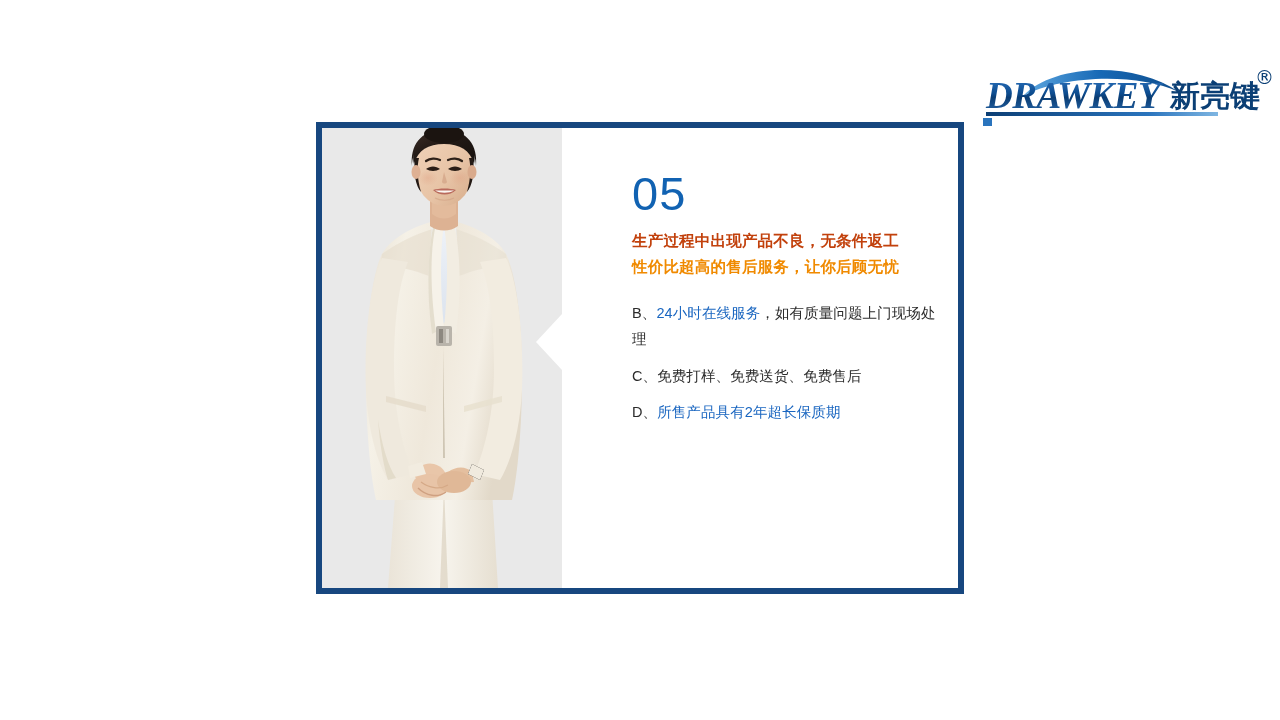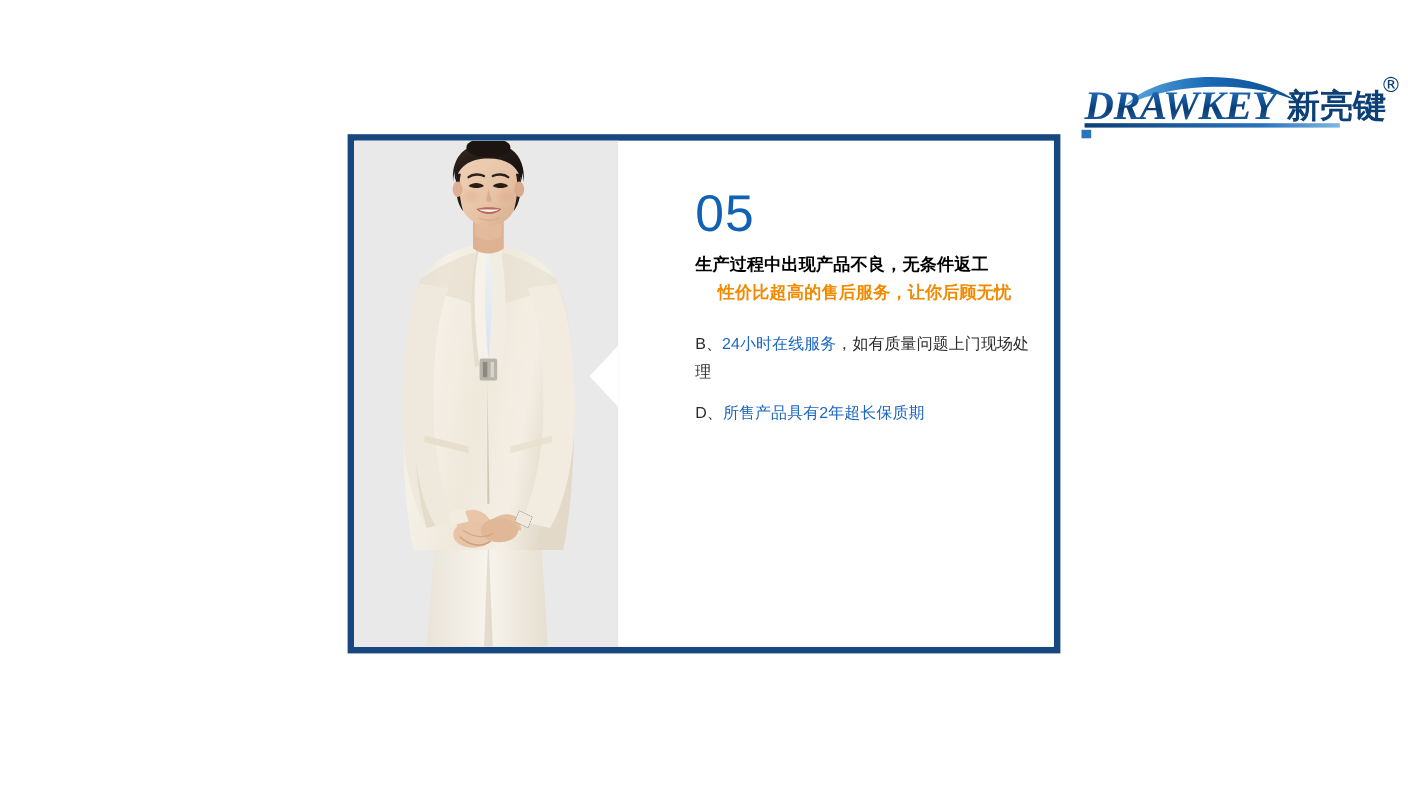--- a/index.html
+++ b/index.html
@@ -84,22 +84,22 @@
     margin: 0 0 13px 0;
   }
 
   .headline {
     font-weight: bold;
     font-size: 15.5px;
     line-height: 1.42;
     letter-spacing: 0.2px;
     margin: 0;
   }
-  #headline-primary { color: #000000; }
-  #headline-secondary { color: #f08a00; margin-top: 4px; text-align: center; }
+  #headline-primary { color: #c2410c; }
+  #headline-secondary { color: #f08a00; margin-top: 4px; }
 
   #detail-list {
     margin: 22px 0 0 0;
     padding: 0;
     list-style: none;
   }
   #detail-list li {
     font-size: 14.5px;
     line-height: 1.82;
     color: #2b2b2b;
@@ -270,19 +270,22 @@
     <div id="text-panel">
       <div id="step-number">05</div>
       <div class="headline" id="headline-primary">生产过程中出现产品不良，无条件返工</div>
       <div class="headline" id="headline-secondary">性价比超高的售后服务，让你后顾无忧</div>
 
       <ul id="detail-list">
         <li>
           <span>B、</span><span class="hl-blue">24小时在线服务</span><span>，如有质量问题上门现场处理</span>
         </li>
         <li>
+          <span>C、</span><span>免费打样、免费送货、免费售后</span>
+        </li>
+        <li>
           <span>D、</span><span class="hl-blue">所售产品具有2年超长保质期</span>
         </li>
       </ul>
     </div>
 
   </div>
 </div>
 
 </body></html>

